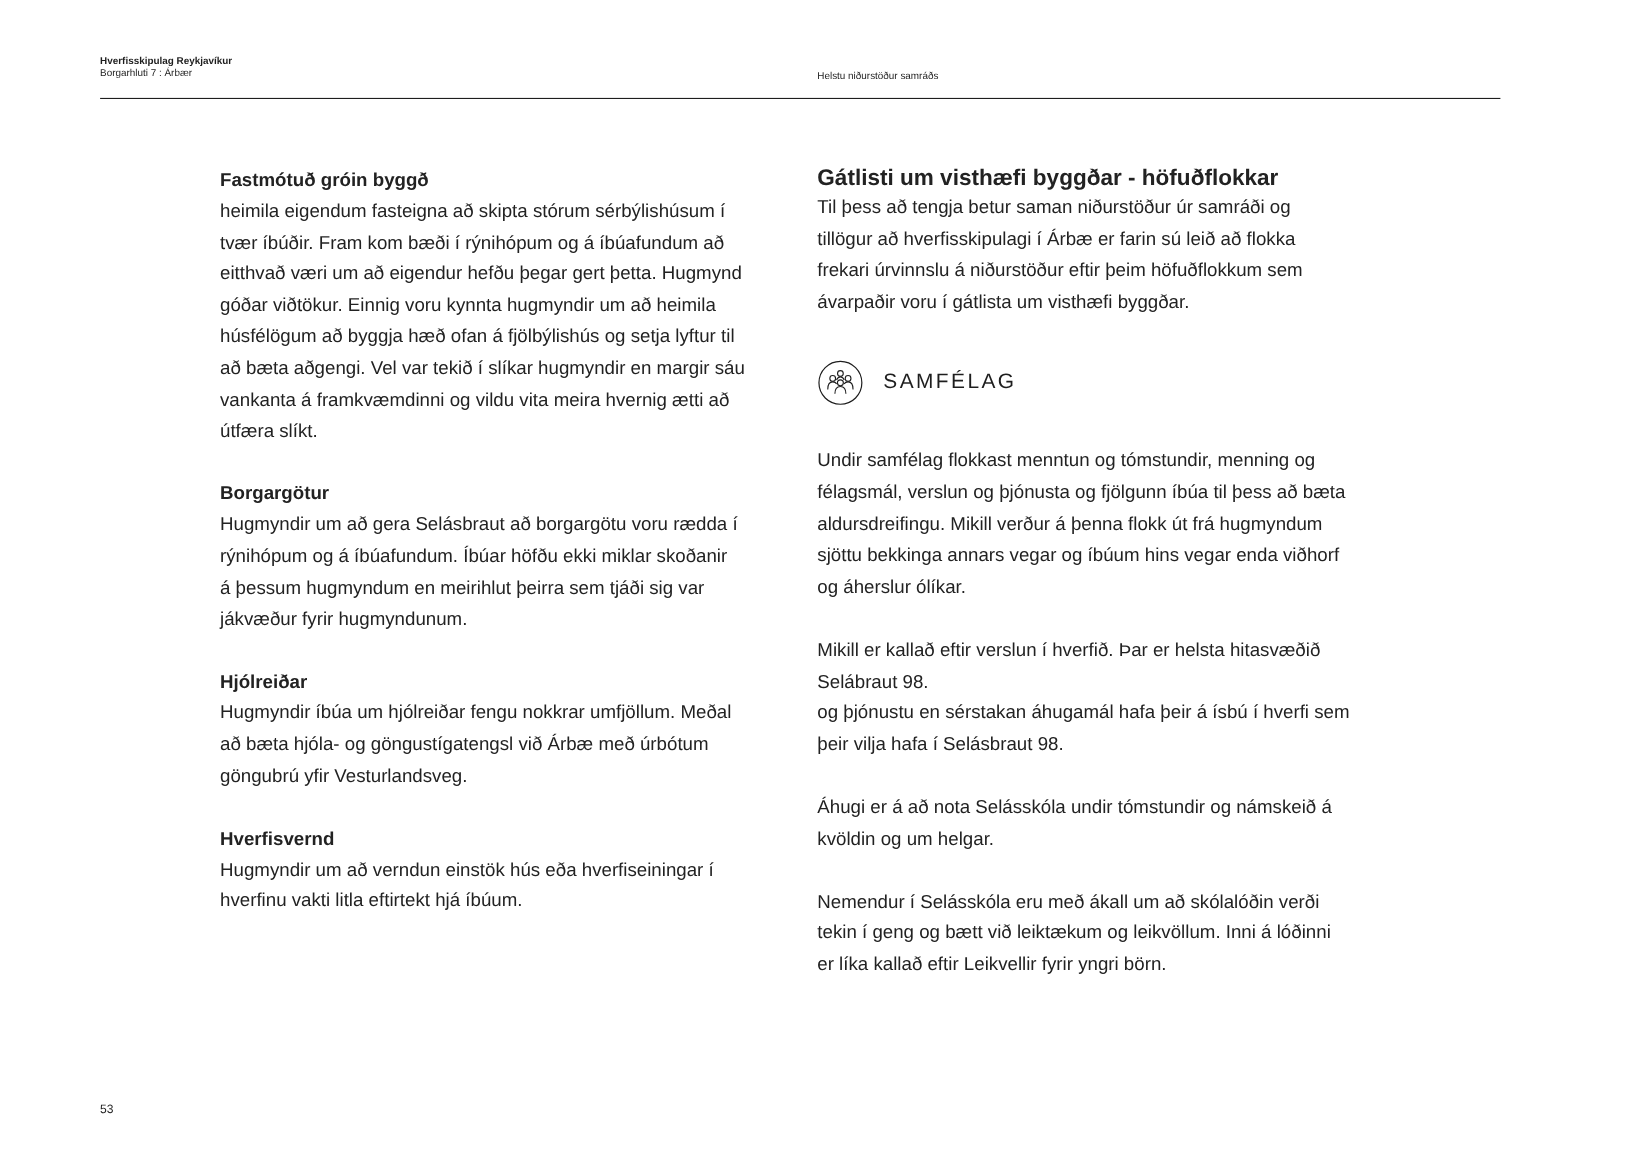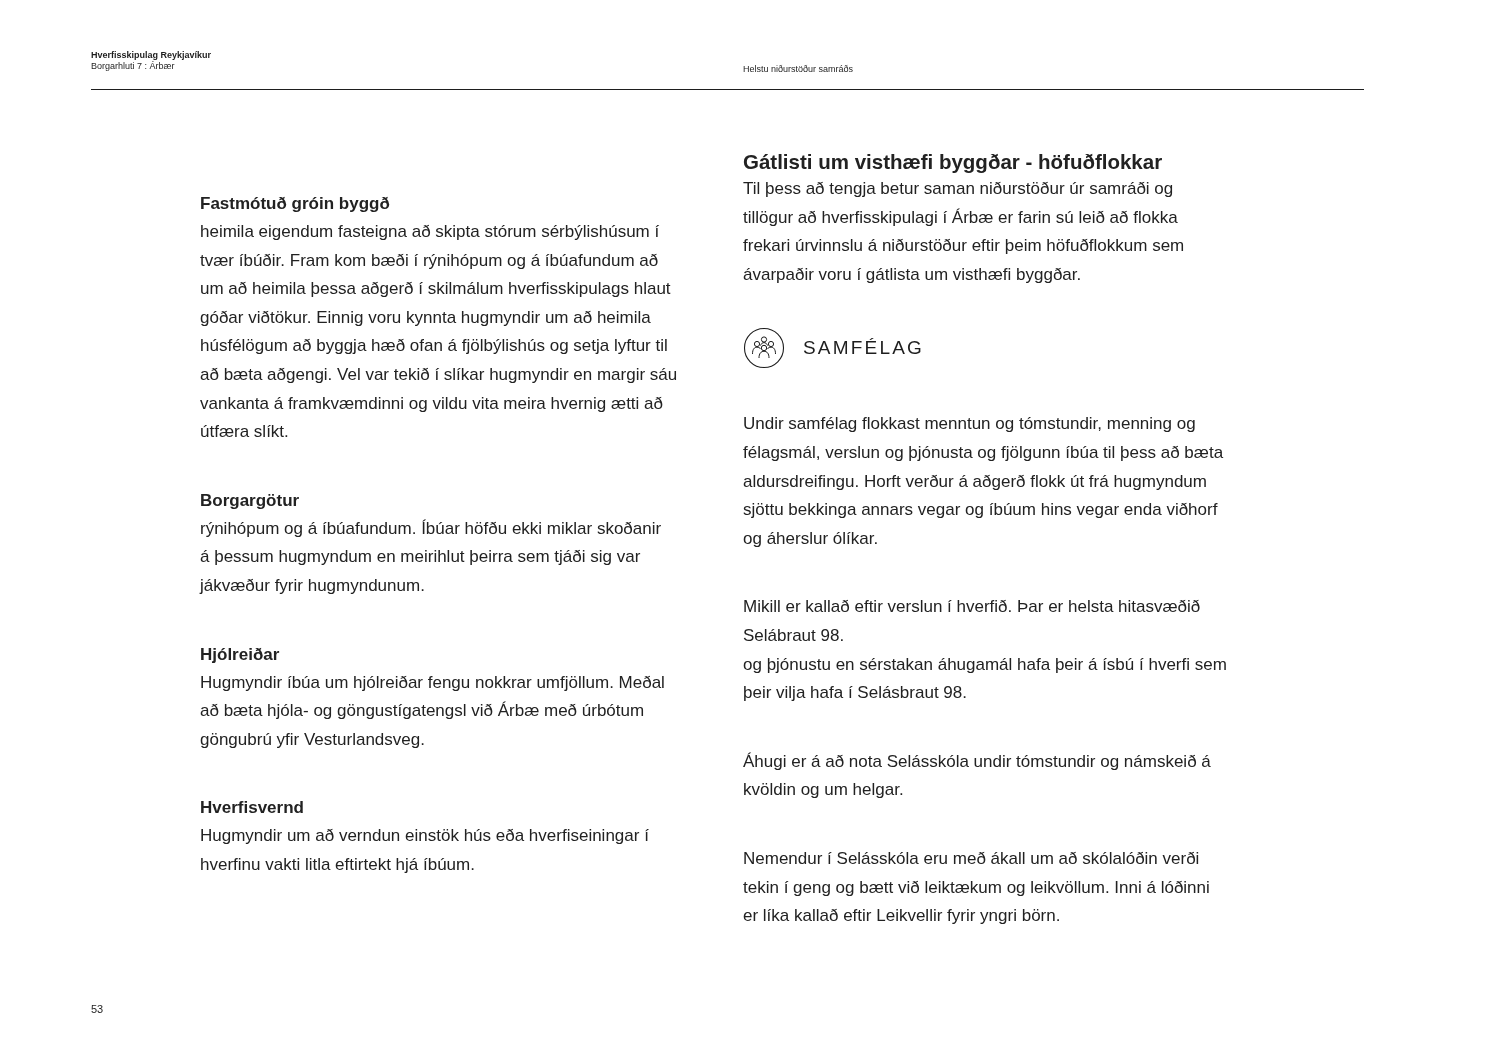--- a/index.html
+++ b/index.html
@@ -8,21 +8,21 @@
 
     .header-left { position: absolute; left: 91px; top: 50px; font-size: 9px; line-height: 11px; color: #1e1e1e; }
     .header-left .doc-title { font-weight: bold; text-align: center; }
     .header-center { position: absolute; left: 743px; top: 64px; font-size: 9px; line-height: 11px; }
     .header-rule { position: absolute; left: 91px; top: 89px; width: 1273px; height: 1px; background: #1e1e1e; }
 
     .col { position: absolute; top: 150px; width: 520px; font-size: 17px; line-height: 28.6px; color: #222; }
     .col-left { left: 200px; }
     .col-right { left: 743px; }
 
-    .section { margin-bottom: 28.6px; margin-top: 40px; }
+    .section { margin-bottom: 28.6px; }
     .section-heading { font-weight: bold; font-size: 17px; line-height: 28px; }
     .para { white-space: normal; }
     .line { display: block; white-space: nowrap; }
 
     .main-heading { font-weight: bold; font-size: 20.5px; line-height: 26px; margin-top: -1px; }
 
     .category { display: flex; align-items: center; margin-top: 37px; margin-bottom: 35px; height: 44px; }
     .category-icon { width: 42px; height: 42px; margin-right: 18px; }
     .category-label { font-weight: normal; font-size: 19px; letter-spacing: 2.2px; color: #1e1e1e; }
 
@@ -37,32 +37,33 @@
 </div>
 <div class="header-center">Helstu niðurstöður samráðs</div>
 <div class="header-rule"></div>
 
 <div class="col col-left">
   <div class="section">
     <div class="section-heading">Fastmótuð gróin byggð</div>
     <div class="para">
       <span class="line">heimila eigendum fasteigna að skipta stórum sérbýlishúsum í</span>
       <span class="line">tvær íbúðir. Fram kom bæði í rýnihópum og á íbúafundum að</span>
-      <span class="line">um að heimila þessa aðgerð í skilmálum hverfisskipulags hlaut</span>
+      <span class="line">eitthvað væri um að eigendur hefðu þegar gert þetta. Hugmynd</span>
       <span class="line">góðar viðtökur. Einnig voru kynnta hugmyndir um að heimila</span>
       <span class="line">húsfélögum að byggja hæð ofan á fjölbýlishús og setja lyftur til</span>
       <span class="line">að bæta aðgengi. Vel var tekið í slíkar hugmyndir en margir sáu</span>
       <span class="line">vankanta á framkvæmdinni og vildu vita meira hvernig ætti að</span>
       <span class="line">útfæra slíkt.</span>
     </div>
   </div>
 
   <div class="section">
     <div class="section-heading">Borgargötur</div>
     <div class="para">
+      <span class="line">Hugmyndir um að gera Selásbraut að borgargötu voru rædda í</span>
       <span class="line">rýnihópum og á íbúafundum. Íbúar höfðu ekki miklar skoðanir</span>
       <span class="line">á þessum hugmyndum en meirihlut þeirra sem tjáði sig var</span>
       <span class="line">jákvæður fyrir hugmyndunum.</span>
     </div>
   </div>
 
   <div class="section">
     <div class="section-heading">Hjólreiðar</div>
     <div class="para">
       <span class="line">Hugmyndir íbúa um hjólreiðar fengu nokkrar umfjöllum. Meðal</span>
@@ -105,21 +106,21 @@
 
       <circle cx="21" cy="21" r="2.7" fill="none" stroke="#1e1e1e" stroke-width="1"></circle>
       <path d="M16 31 C16 26.5 18 24.3 21 24.3 C24 24.3 26 26.5 26 31" fill="none" stroke="#1e1e1e" stroke-width="1"></path>
     </svg>
     <span class="category-label">SAMFÉLAG</span>
   </div>
 
   <div class="section">
     <span class="line">Undir samfélag flokkast menntun og tómstundir, menning og</span>
     <span class="line">félagsmál, verslun og þjónusta og fjölgunn íbúa til þess að bæta</span>
-    <span class="line">aldursdreifingu. Horft verður á aðgerð flokk út frá hugmyndum</span>
+    <span class="line">aldursdreifingu. Mikill verður á þenna flokk út frá hugmyndum</span>
     <span class="line">sjöttu bekkinga annars vegar og íbúum hins vegar enda viðhorf</span>
     <span class="line">og áherslur ólíkar.</span>
   </div>
 
   <div class="section">
     <span class="line">Mikill er kallað eftir verslun í hverfið. Þar er helsta hitasvæðið</span>
     <span class="line">Selábraut 98.</span>
     <span class="line">og þjónustu en sérstakan áhugamál hafa þeir á ísbú í hverfi sem</span>
     <span class="line">þeir vilja hafa í Selásbraut 98.</span>
   </div>

